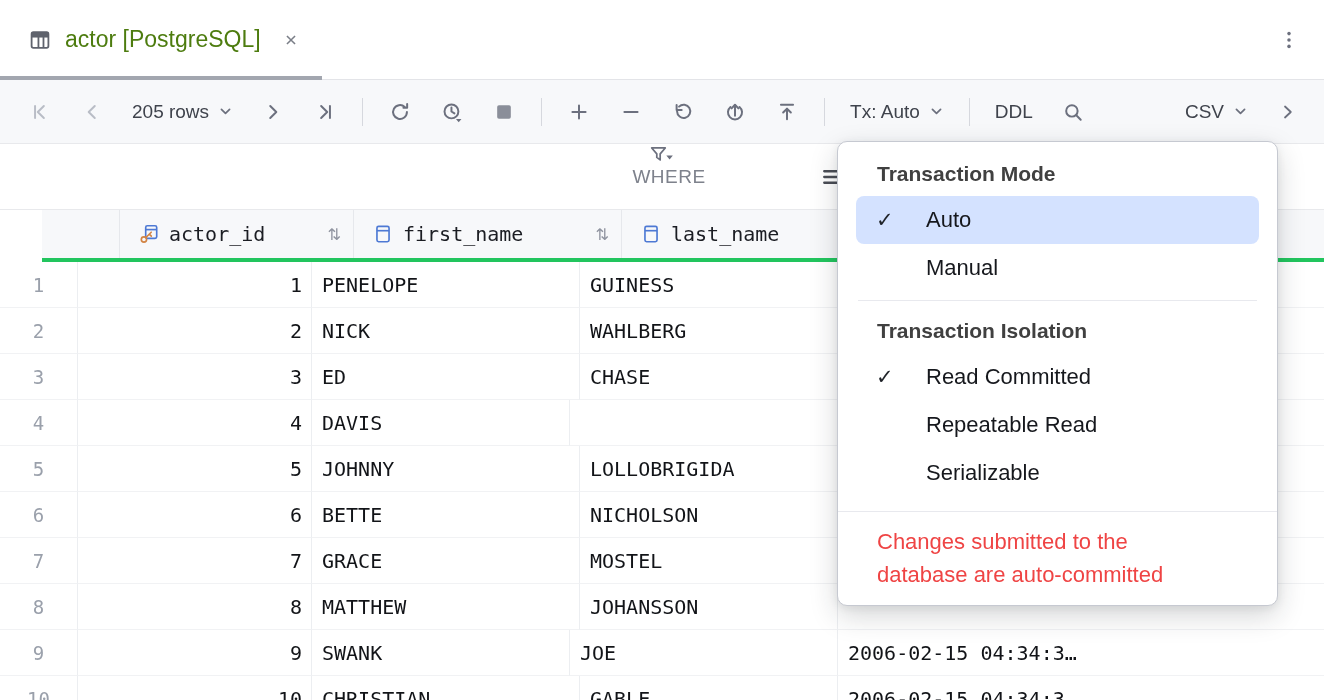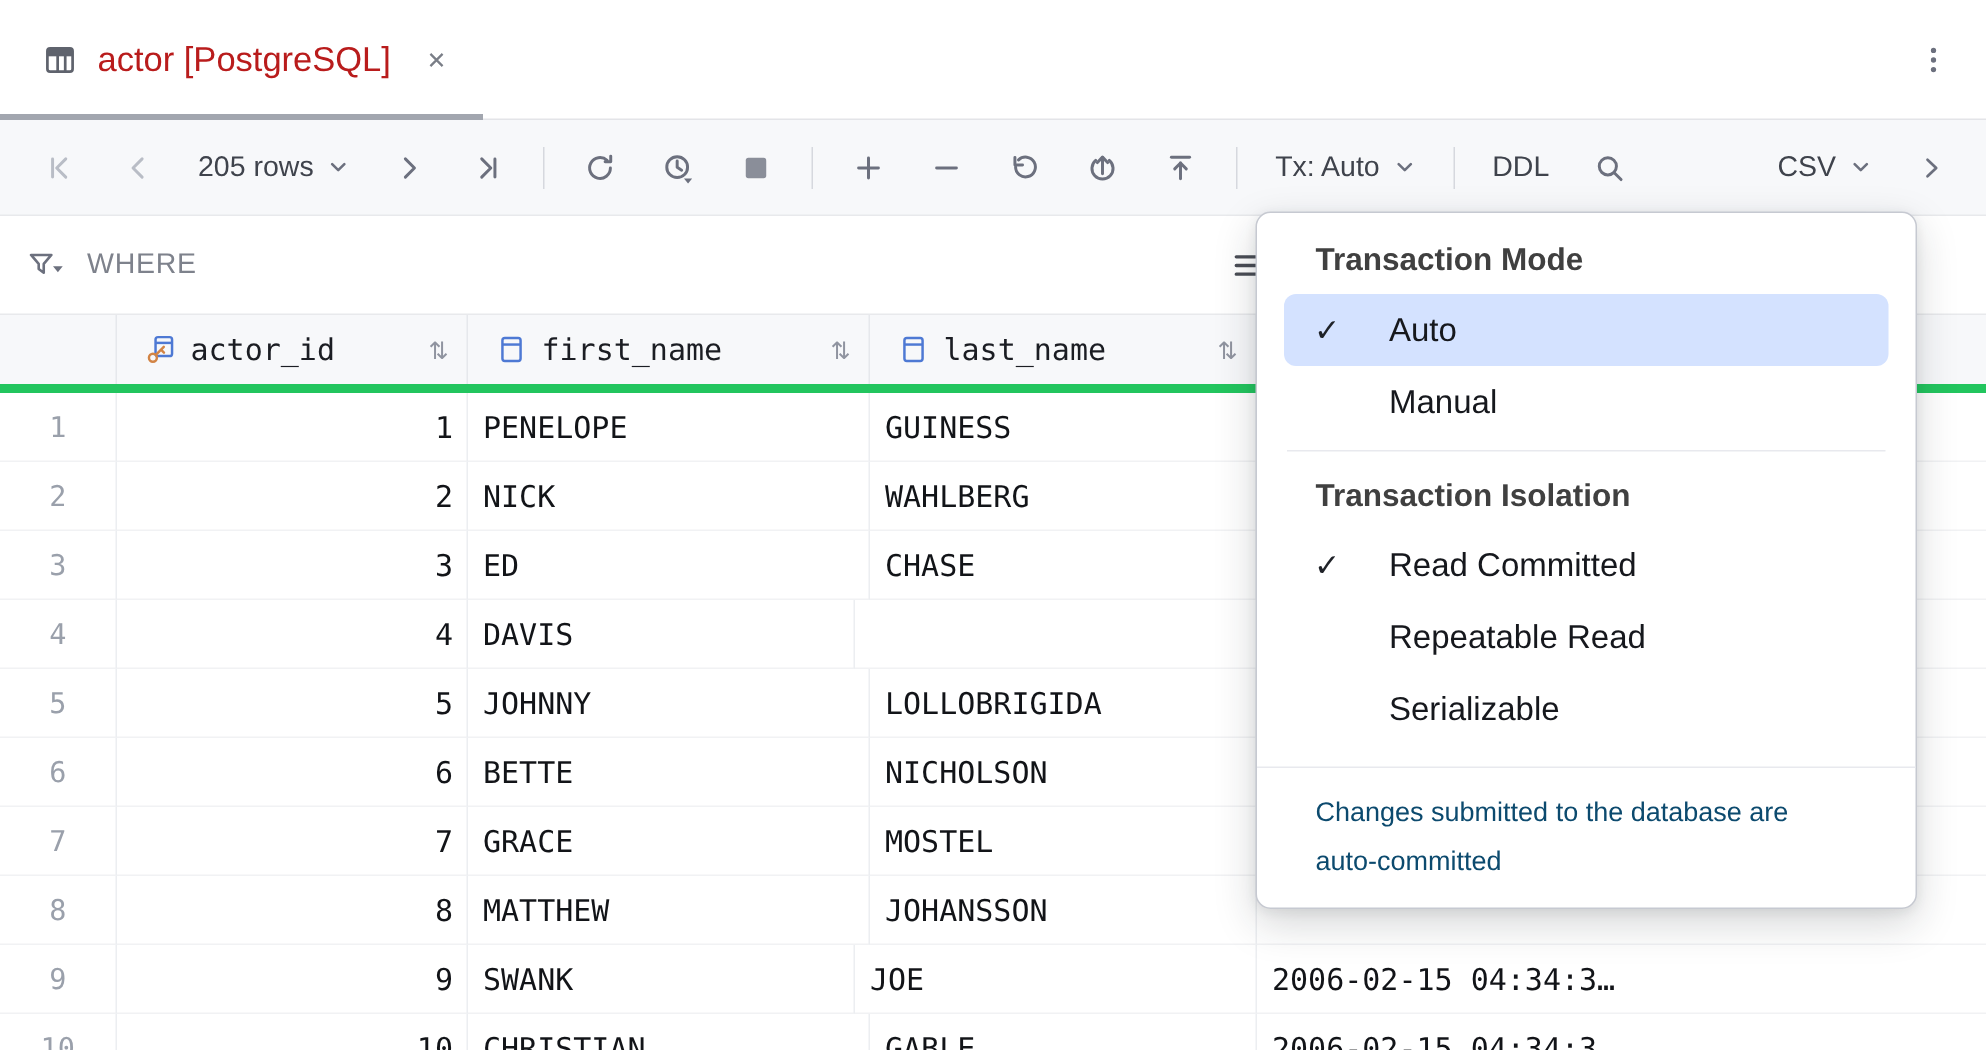--- a/index.html
+++ b/index.html
@@ -6,40 +6,40 @@
   html,body { margin:0; padding:0; }
   body {
     width:1324px; height:700px; overflow:hidden; position:relative;
     background:#fff; font-family:"Liberation Sans", sans-serif; color:#16181d;
   }
 
   
   .tabbar { height:80px; background:#fff; border-bottom:1px solid #e3e4e8; display:flex; align-items:center; position:relative; }
   .tab { height:100%; display:flex; align-items:center; gap:13px; padding:0 22px 0 28px; position:relative; }
   .tab-underline { position:absolute; left:0; right:0; bottom:-1px; height:4px; background:#a2a6af; }
-  .tab-title { font-size:23px; color:#b91c1c; white-space:nowrap; }
+  .tab-title { font-size:23px; color:#4d7c0f; white-space:nowrap; }
   .tab-close { margin-left:8px; display:flex; align-items:center; }
   .kebab { position:absolute; right:24px; top:50%; transform:translateY(-50%); display:flex; }
 
   
   .toolbar { height:64px; background:#f7f8fa; border-bottom:1px solid #e8e9ec; display:flex; align-items:center; padding:0 16px 0 20px; gap:12px; }
   .tbtn { width:40px; height:40px; min-width:40px; display:flex; align-items:center; justify-content:center; border-radius:8px; color:#6c707e; }
   .tbtn.disabled { color:#b9bdc6; }
   .tool-label { font-size:19px; color:#3f434c; display:flex; align-items:center; gap:9px; padding:0 8px; height:40px; border-radius:8px; white-space:nowrap;justify-content:center; }
   .sep { width:1px; height:28px; background:#d6d8de; margin:0 5px; flex:none; }
   .spacer { flex:1; }
 
   
-  .filter-row { height:66px; background:#fff; border-bottom:1px solid #e8e9ec; display:flex; align-items:center; padding:0 18px; position:relative; }
+  .filter-row { height:66px; background:#fff; border-bottom:1px solid #e8e9ec; display:flex; align-items:center; padding:0 18px; position:relative;flex-direction:column; }
   .where-label { font-size:19px; color:#7e828c; margin-left:14px; letter-spacing:.5px; }
   .hamburger { position:absolute; left:820px; top:50%; transform:translateY(-50%); display:flex; }
 
   
   .grid { font-family:"DejaVu Sans Mono","Liberation Mono",monospace; }
-  .ghead { display:flex; height:52px; background:#f7f8fa; border-bottom:6px solid #22c55e; }
+  .ghead { display:flex; height:52px; background:#f7f8fa; border-bottom:4px solid #22c55e;margin-left:42px; }
   .hcell { display:flex; align-items:center; gap:9px; padding:0 10px 0 18px; border-right:1px solid #e6e8ec; font-size:20px; color:#1b1d23; }
   .hcell .sort { margin-left:auto; color:#9094a0; font-size:16px; font-family:"DejaVu Sans",sans-serif; padding-right:2px; }
   .c-num  { width:78px;  min-width:78px;  padding:0; }
   .c-id   { width:234px; min-width:234px; }
   .c-first{ width:268px; min-width:268px; }
   .c-last { width:258px; min-width:258px; }
   .c-upd  { flex:1; border-right:none; }
   .trow { display:flex; height:46px; }
   .tcell { display:flex; align-items:center; padding:0 10px; border-right:1px solid #eceef1; border-bottom:1px solid #f1f2f4; font-size:20px; color:#121418; white-space:nowrap; overflow:hidden; }
   .tcell.c-num { color:#9aa0ab; justify-content:center; font-size:19px; padding:0; }
@@ -49,21 +49,21 @@
   
   .popup { position:absolute; left:837px; top:141px; width:441px; background:#fff; border:1px solid #c6c9d1; border-radius:10px;
            box-shadow:0 10px 28px rgba(30,32,40,.18), 0 2px 8px rgba(30,32,40,.08); padding-top:10px; z-index:10; }
   .pheader { height:44px; display:flex; align-items:center; padding:0 39px; font-size:21px; font-weight:700; color:#404040; }
   .pitem { height:48px; margin:0 18px; border-radius:8px; display:flex; align-items:center; padding:0 12px 0 8px; font-size:22px; color:#16181d; }
   .pitem.selected { background:#d4e2ff; }
   .pcheck { width:30px; min-width:30px; margin-left:12px; font-family:"DejaVu Sans",sans-serif; font-size:21px; color:#1f2228; }
   .plabel { margin-left:20px; white-space:nowrap; }
   .psep { height:1px; background:#e8e9ee; margin:8px 20px; }
   .pfooter-sep { height:1px; background:#e8e9ee; margin-top:14px; }
-  .pfooter { padding:13px 39px 14px; font-size:18px; line-height:33px; color:#0c4a6e; }
+  .pfooter { padding:13px 39px 14px; font-size:22px; line-height:33px; color:#ef4444; }
   .pfooter-inner { max-width:330px; }
 
   svg { display:block; }
 </style>
 </head>
 <body>
 
 <div class="tabbar">
   <div class="tab">
     <span>

